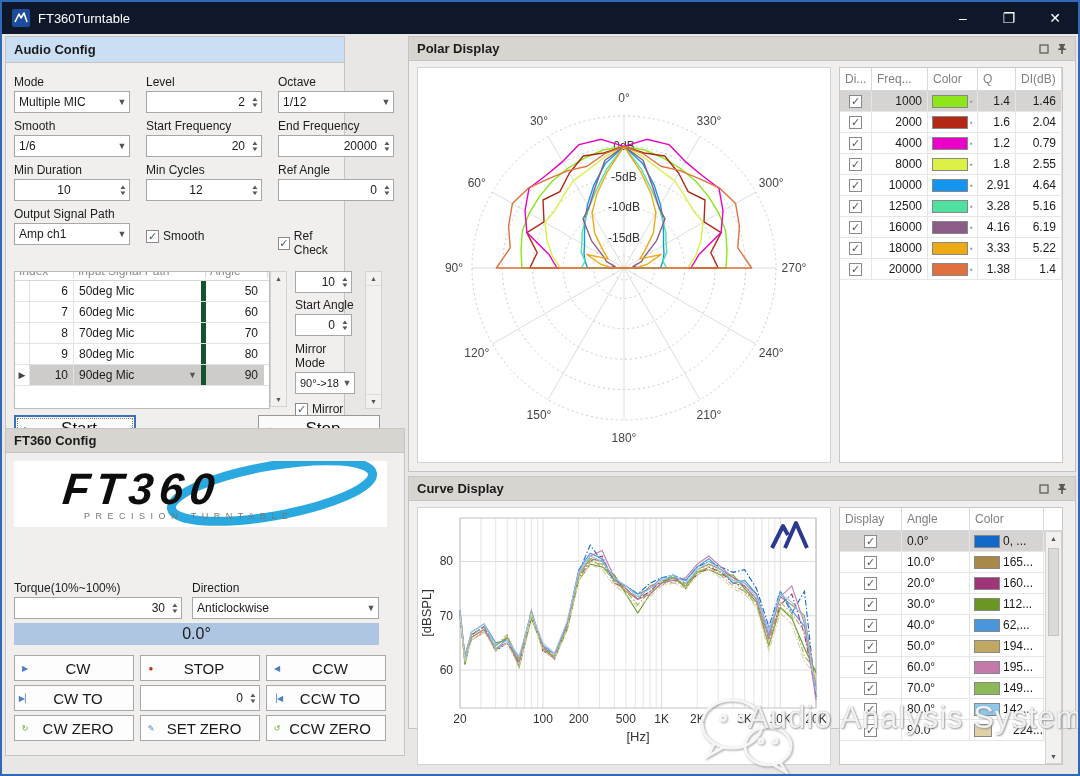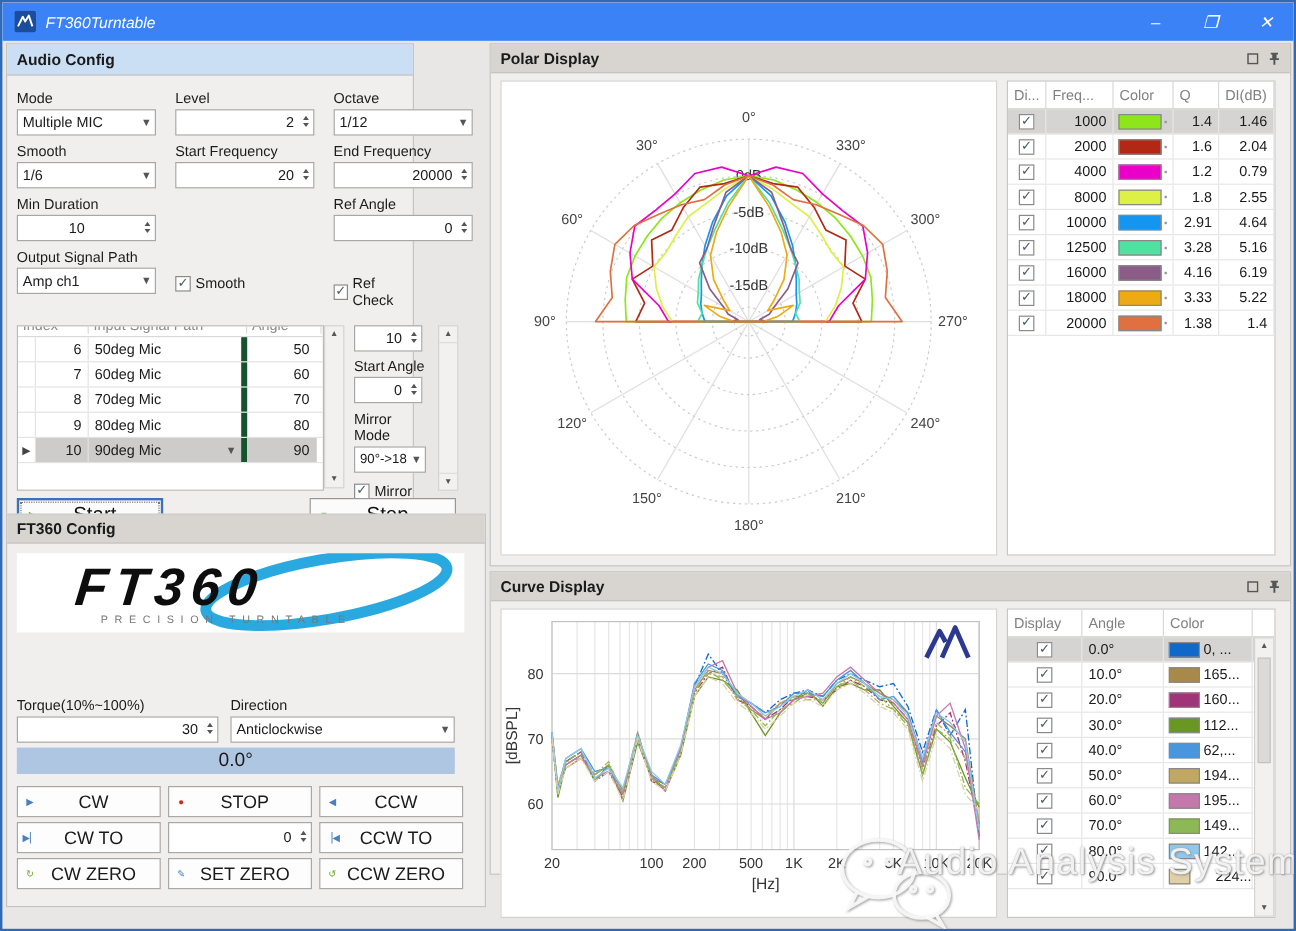--- a/index.html
+++ b/index.html
@@ -4,21 +4,21 @@
 <style>
   * { margin:0; padding:0; box-sizing:border-box; }
   html,body { background:#9aa2ac; }
   #win {
     position:relative; width:1080px; height:776px;
     background:#e9e7e5; border:2px solid #2f6ab8;
     font-family:"Liberation Sans", sans-serif; overflow:hidden;
     font-size:12px; color:#1a1a1a;
   }
   
-  #titlebar { position:absolute; left:0; top:0; width:100%; height:32px; background:#3b82f6; display:flex; align-items:center;font-style:italic; }
+  #titlebar { position:absolute; left:0; top:0; width:100%; height:32px; background:#0f172a; display:flex; align-items:center; }
   #titlebar .appicon { width:18px; height:18px; margin:0 8px 0 10px; }
   #titlebar .title { color:#fff; font-size:13px; }
   #titlebar .wbtns { margin-left:auto; display:flex; height:100%; }
   #titlebar .wbtn { width:46px; height:100%; color:#fff; font-size:14px; display:flex; align-items:center; justify-content:center; cursor:default; }
   
   .panel { position:absolute; border:1px solid #c6c4c2; background:#f0efee; }
   .phead { height:24px; background:#d8d5d1; border-bottom:1px solid #c6c4c2; display:flex; align-items:center; padding:0 8px; font-weight:bold; font-size:13px; }
   .phead.blue { background:#cbdff4; height:26px; }
   .phead .hicons { margin-left:auto; display:flex; gap:8px; align-items:center; }
   .pbody { position:relative; width:100%; }
@@ -152,20 +152,30 @@
               <i>▲</i>
               <i>▼</i>
             </span>
           </div>
         </div>
 
       <div class="af" style="left:8px; top:100px;">
           <div class="lbl">Min Duration</div>
         <div class="ctl spin">
             <span class="val" style="text-align:center;">10</span>
+            <span class="arrows">
+              <i>▲</i>
+              <i>▼</i>
+            </span>
+          </div>
+        </div>
+      <div class="af" style="left:140px; top:100px;">
+          <div class="lbl">Min Cycles</div>
+        <div class="ctl spin">
+            <span class="val" style="text-align:center;">12</span>
             <span class="arrows">
               <i>▲</i>
               <i>▼</i>
             </span>
           </div>
         </div>
       <div class="af" style="left:272px; top:100px;">
           <div class="lbl">Ref Angle</div>
         <div class="ctl spin">
             <span class="val">0</span>

